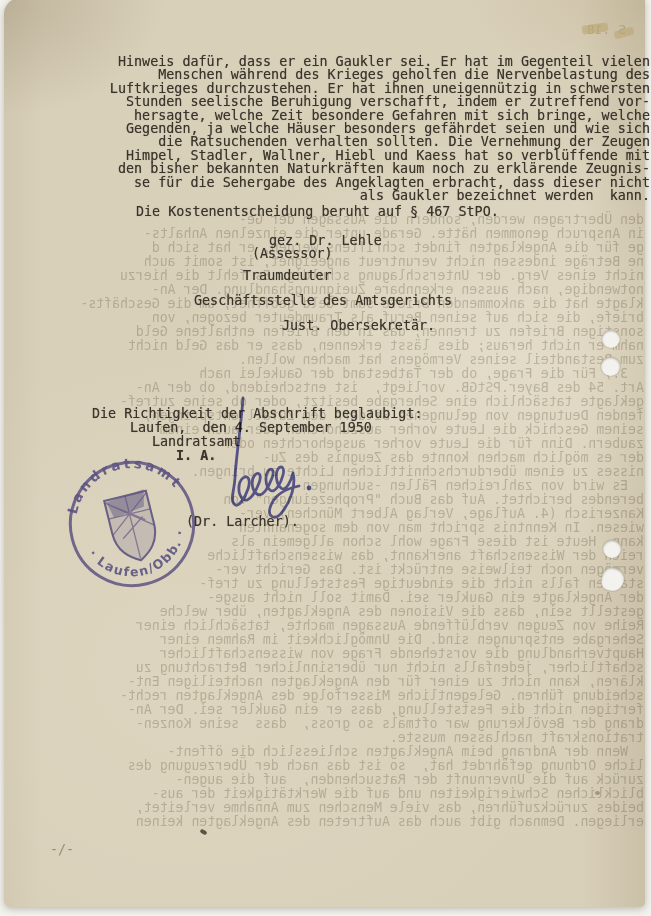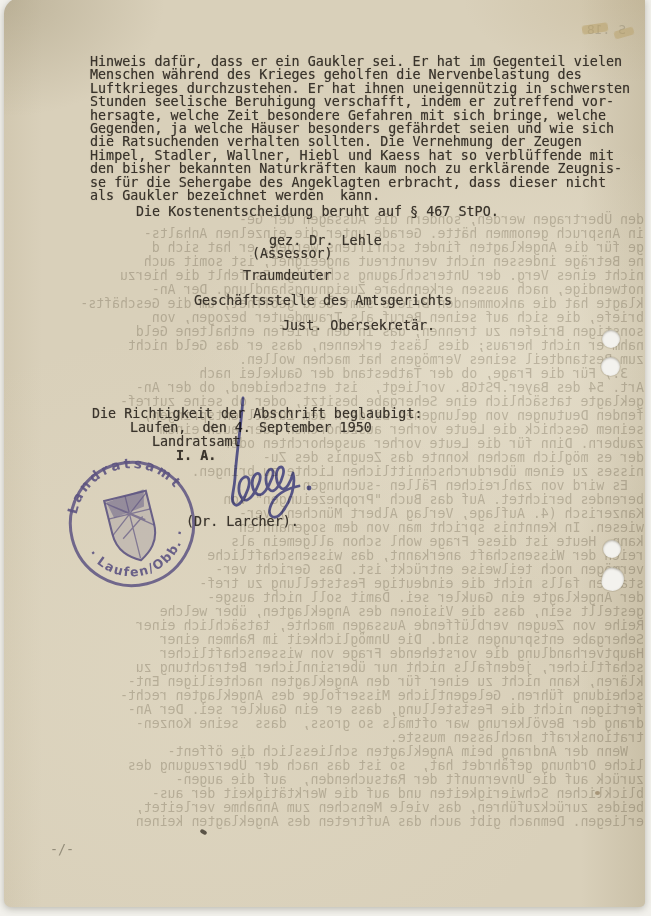--- a/index.html
+++ b/index.html
@@ -19,21 +19,21 @@
       linear-gradient(90deg, rgba(176,163,132,0.18) 0%, rgba(176,163,132,0) 6%, rgba(176,163,132,0) 90%, rgba(168,156,126,0.30) 100%),
       #d9d0ba;
     box-shadow:0 2px 7px rgba(60,55,40,0.30);
   }
   
   .tw{
     position:absolute;color:#3a342c;font-size:13.4px;line-height:13.4px;
     letter-spacing:0; white-space:pre;
     text-shadow:0 0 0.7px rgba(52,47,38,0.55);
   }
-  .body-text div{white-space:pre;}
+  .body-text div{white-space:pre;text-align:right;}
   .body-text{top:57px;left:86px;width:560px;}
   .cost-line{top:207px;left:132px;}
   .gez-line{top:236px;left:246px;margin-left:19px;}
   .assessor-line{top:249px;left:248px;}
   .beglaubigt-line{top:271px;left:239px;}
   .office-line{top:296px;left:190px;}
   .clerk-line{top:321px;left:246px;margin-left:32px;}
   .cert-heading{top:409px;left:88px;}
   .cert-place{top:423px;left:126px;}
   .cert-authority{top:437px;left:148px;}

